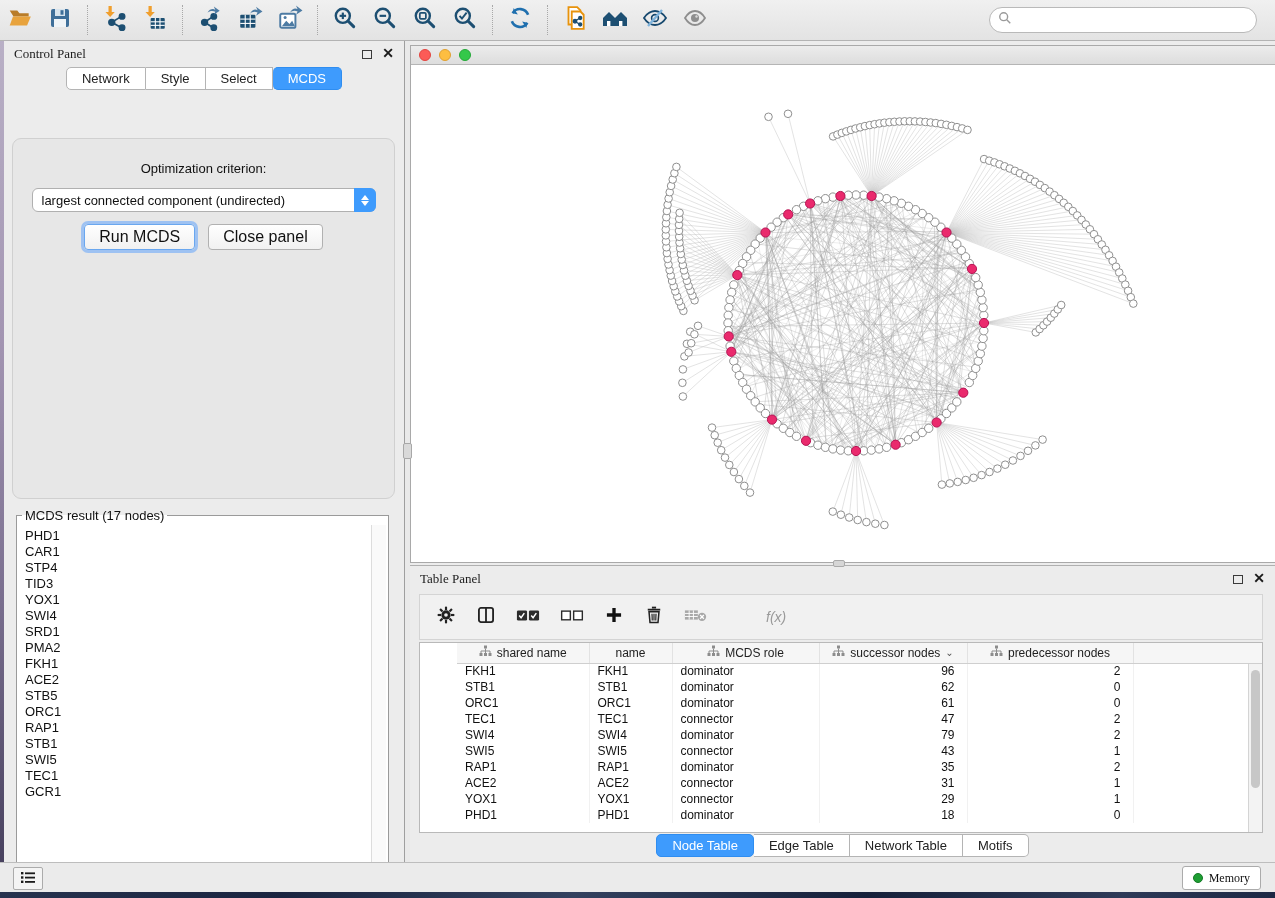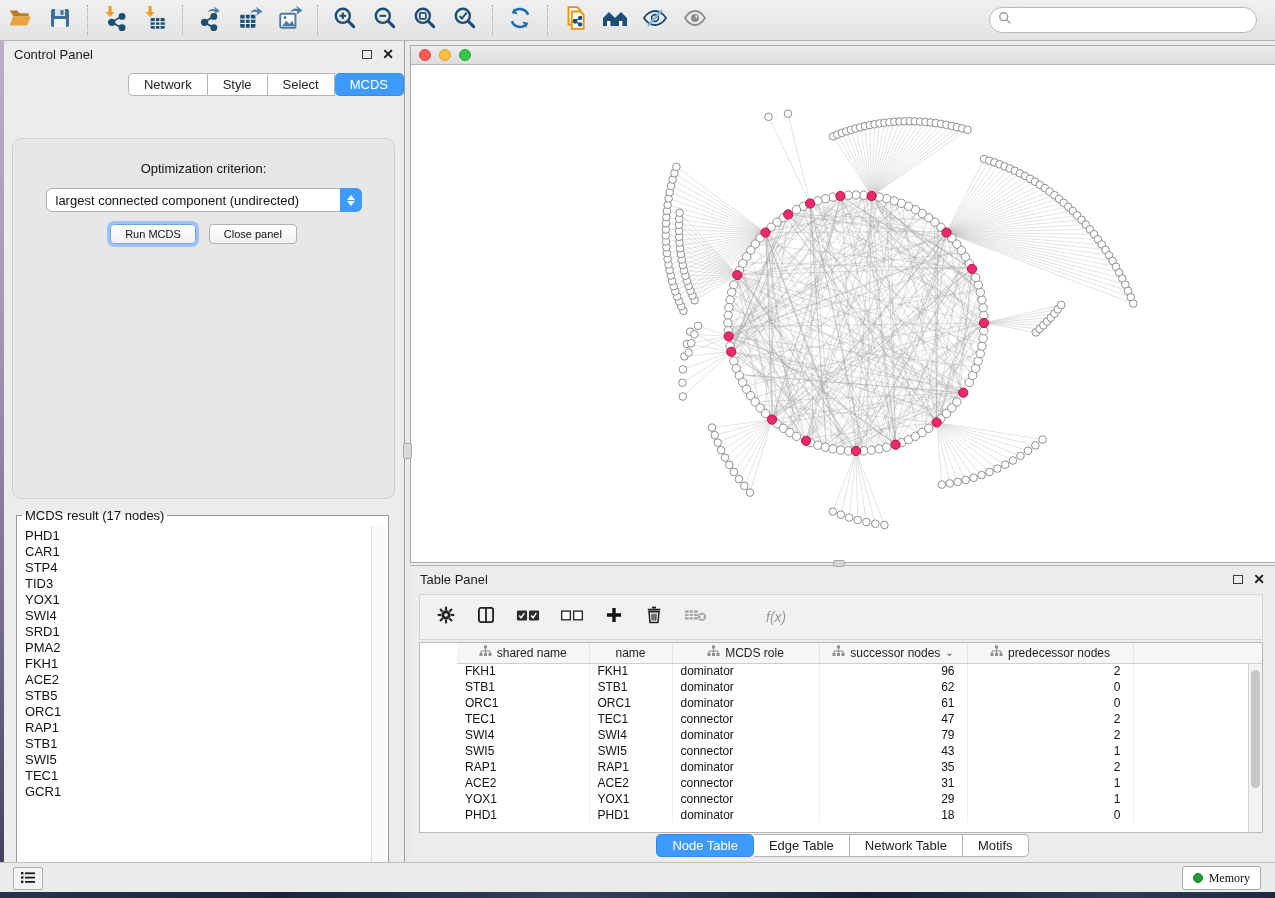--- a/index.html
+++ b/index.html
@@ -18,42 +18,42 @@
     display:flex; align-items:center; z-index:40; }
   .tb-btn { width:40px; height:36px; display:flex; align-items:center; justify-content:center; }
   .tb-sep { width:1px; height:30px; border-left:1px dotted #a8a8a8; margin:0 7px; }
   .search-wrap { position:absolute; right:18px; top:7px; width:268px; height:26px;
     background:#fff; border:1px solid #b9b9b9; border-radius:13px; display:flex; align-items:center; padding-left:8px; }
   .search-input { border:none; outline:none; flex:1; height:20px; font-size:13px; background:transparent; margin-left:5px;}
 
   
   .control-panel { position:absolute; left:4px; top:41px; width:401px; height:821px;
     background:#ececec; border-right:1px solid #9e9e9e; z-index:10;}
-  .panel-head { height:26px; display:flex; align-items:center; padding:0 10px; font-size:13px; color:#1c1c1c; }
+  .panel-head { height:26px; display:flex; align-items:center; padding:0 10px; font-size:13px; color:#1c1c1c;font-family:Liberation Serif, serif; }
   .panel-head .spacer { flex:1; }
   .float-icon { width:10px; height:9px; border:1.5px solid #3a3a3a; margin-right:10px; }
   .close-icon { font-size:14px; font-weight:bold; color:#1a1a1a; line-height:10px; }
-  .tabs-row { display:flex; justify-content:flex-end; margin-top:6px; }
+  .tabs-row { display:flex; justify-content:center; }
   .tab { font-size:13px; color:#222; background:#fff; border:1px solid #b4b4b4; border-left-width:0;
     padding:3px 15px; cursor:default; }
   .tab:first-child { border-left-width:1px; border-radius:5px 0 0 5px; }
   .tab:last-child { border-radius:0 5px 5px 0; }
   .tab.active { background:#3e9bfd; border-color:#2f8df0; color:#fff; border-radius:5px; }
   .mcds-box { position:absolute; left:8px; right:9px; top:97px; height:361px;
     background:#e7e7e7; border:1px solid #d0d0d0; border-radius:9px; }
   .opt-label { text-align:center; font-size:13px; color:#111; margin-top:22px; }
-  .dropdown { position:relative; margin:12px auto 0; width:316px; height:24px; background:#fff;
+  .dropdown { position:relative; margin:12px auto 0; width:344px; height:24px; background:#fff;
     border:1px solid #b0b0b0; border-radius:6px; display:flex; align-items:center; font-size:13px; color:#111;
     padding-left:9px; }
   .dd-stepper { position:absolute; right:-1px; top:-1px; width:22px; height:24px; background:#3e9bfd;
     border-radius:0 6px 6px 0; display:flex; flex-direction:column; align-items:center; justify-content:center; gap:1px;}
   .dd-arrow-up { width:0;height:0;border-left:4px solid transparent;border-right:4px solid transparent;border-bottom:5px solid #fff;}
   .dd-arrow-dn { width:0;height:0;border-left:4px solid transparent;border-right:4px solid transparent;border-top:5px solid #fff;}
   .btn-row { display:flex; justify-content:center; gap:13px; margin-top:12px; }
-  .mac-btn { font-size:11px; color:#111; background:linear-gradient(#ffffff,#f1f1f1);
+  .mac-btn { font-size:16px; color:#111; background:linear-gradient(#ffffff,#f1f1f1);
     border:1px solid #b1b1b1; border-radius:4px; padding:3px 14px; }
   .mac-btn.focused { box-shadow:0 0 0 3px rgba(110,170,250,.6); border-color:#6aa7ef; }
   fieldset.result-group { position:absolute; left:12px; right:15px; top:467px; height:371px;
     border:1px solid #9a9a9a; background:#fff; }
   fieldset.result-group legend { font-size:13px; color:#111; margin-left:5px; padding:0 3px; background:transparent;}
   .result-list { position:absolute; left:2px; top:2px; bottom:2px; right:18px; overflow:hidden;
     font-size:13px; color:#111; padding:3px 0 0 6px; line-height:16px; background:#fff;}
   .result-scroll { position:absolute; right:2px; top:2px; bottom:2px; width:15px; background:#fafafa;
     border-left:1px solid #ddd; }
 

